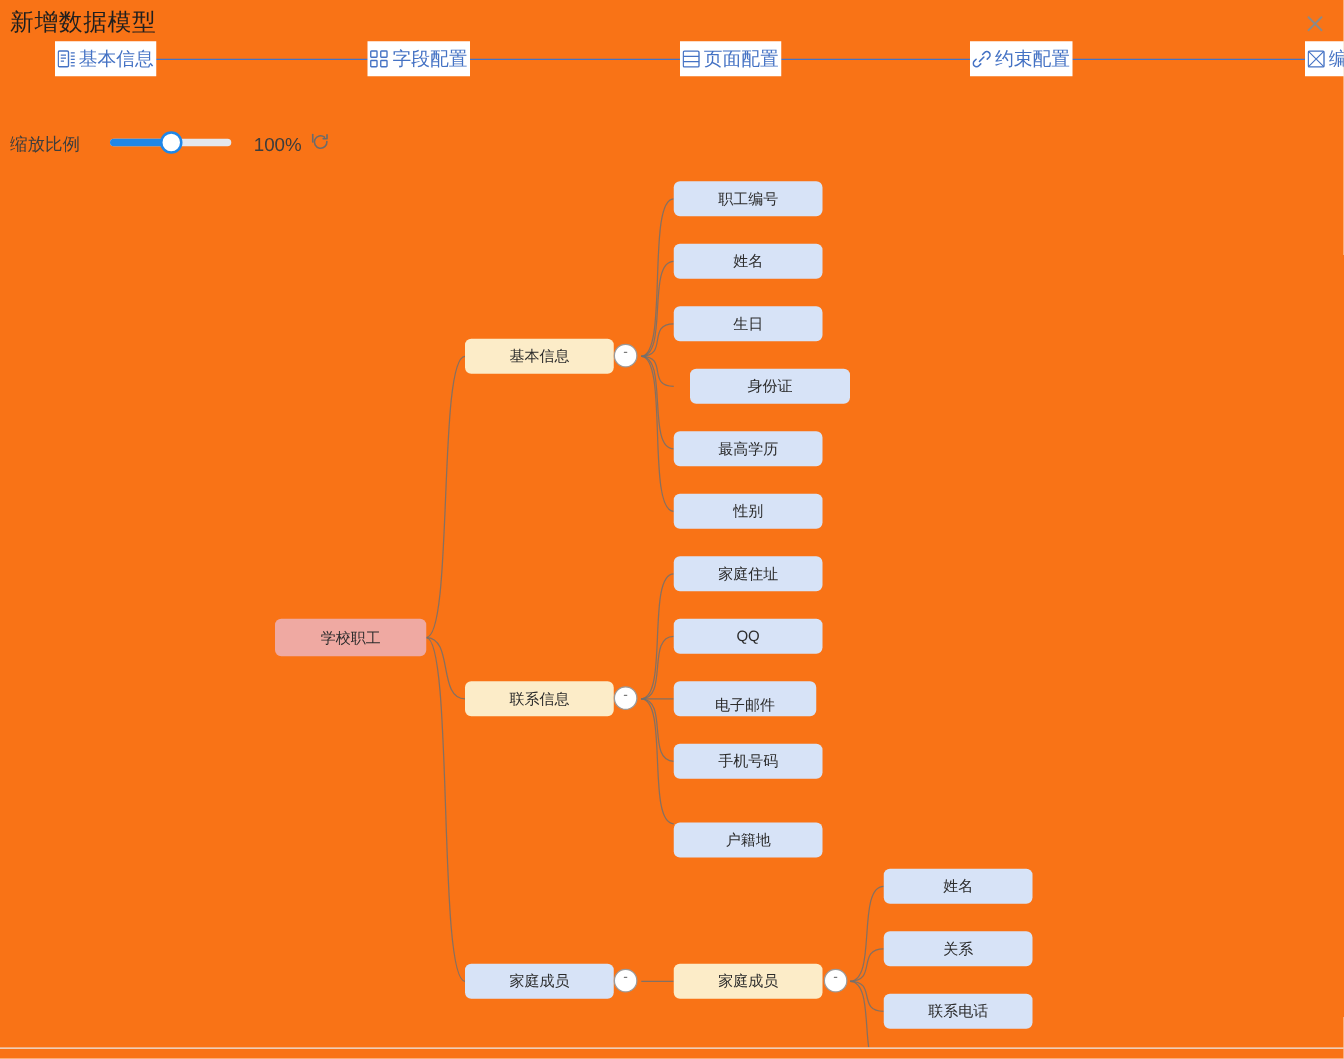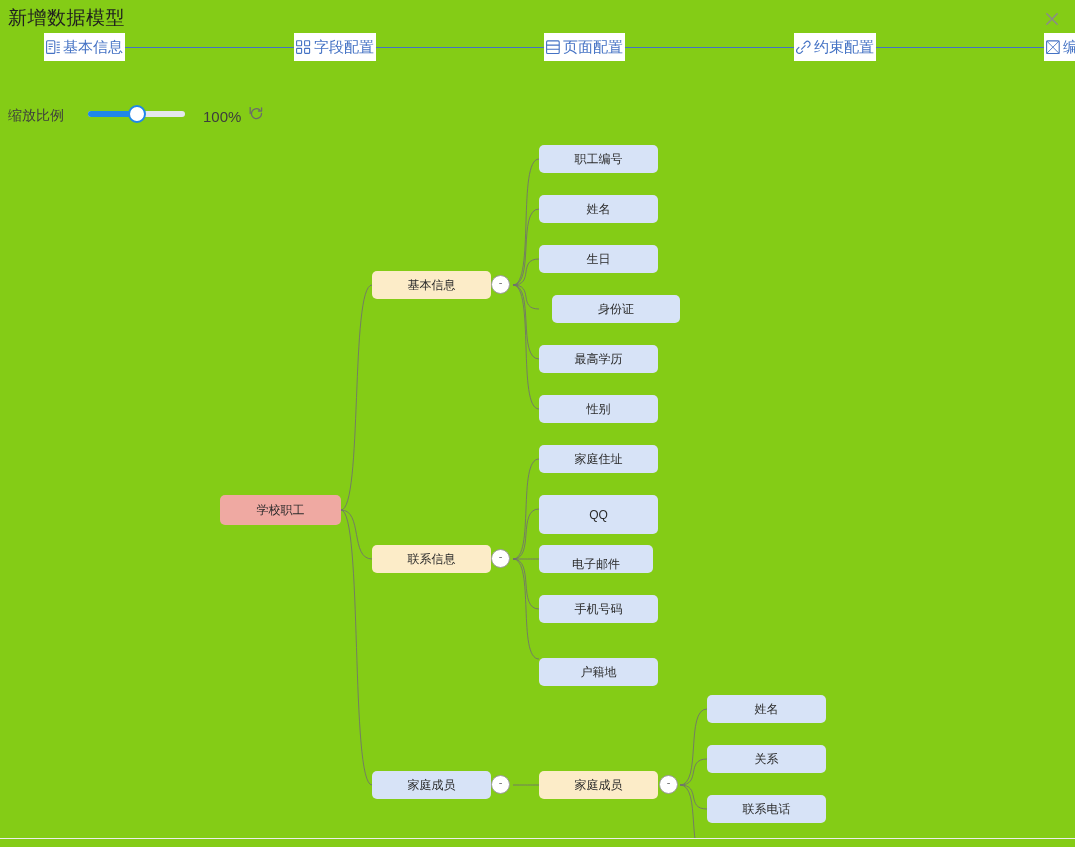--- a/index.html
+++ b/index.html
@@ -8,21 +8,21 @@
     width: 1075px; height: 847px;
     background: #ffffff;
     font-family: "Liberation Sans", "DejaVu Sans", sans-serif;
     overflow: hidden;
   }
 
   #app {
     position: relative;
     width: 1075px;
     height: 847px;
-    background: #84cc16;
+    background: #f97316;
   }
 
   
   .modal-title {
     position: absolute;
     left: 8px; top: 5px;
     font-size: 19px;
     color: #1f1f1f;
     letter-spacing: 0.5px;
     white-space: nowrap;
@@ -221,21 +221,21 @@
       </div>
       <div class="step" style="left: 544px;">
         <span class="step-ico">
           <svg width="14" height="15" viewBox="0 0 14 15">
             <rect x="0.6" y="0.9" width="12.6" height="12.6" rx="1" fill="none" stroke="#4472c4" stroke-width="1.1"></rect>
             <path d="M0.6 5.1h12.6M0.6 9.3h12.6" stroke="#4472c4" stroke-width="1.1"></path>
           </svg>
         </span>
         <span>页面配置</span>
       </div>
-      <div class="step" style="left: 794px;">
+      <div class="step" style="left: 776px;">
         <span class="step-ico">
           <svg width="15" height="15" viewBox="0 0 15 15">
             <path d="M5.6 9.1 L9.1 5.6" stroke="#4472c4" stroke-width="1.2" stroke-linecap="round"></path>
             <path d="M8.1 3.6 L9.6 2.1a2.6 2.6 0 0 1 3.7 3.7L11.8 7.3" fill="none" stroke="#4472c4" stroke-width="1.2" stroke-linecap="round"></path>
             <path d="M6.6 11.1 L5.1 12.6a2.6 2.6 0 0 1-3.7-3.7L2.9 7.4" fill="none" stroke="#4472c4" stroke-width="1.2" stroke-linecap="round"></path>
           </svg>
         </span>
         <span>约束配置</span>
       </div>
       <div class="step" style="left: 1044px;">
@@ -316,21 +316,21 @@
       </div>
       <div class="node branch" style="left: 372px; top: 413px; width: 119px; height: 28px;">
         <span>联系信息</span>
       </div>
       <div class="toggle" style="left: 491px; top: 417px;">
         <span>-</span>
       </div>
       <div class="node leaf" style="left: 539px; top: 313px; width: 119px; height: 28px;">
         <span>家庭住址</span>
       </div>
-      <div class="node leaf" style="left: 539px; top: 363px; width: 119px; height: 39px;">
+      <div class="node leaf" style="left: 539px; top: 363px; width: 119px; height: 28px;">
         <span>QQ</span>
       </div>
       <div class="node leaf" style="left: 539px; top: 413px; width: 114px; height: 28px; align-items: flex-end;">
         <span>电子邮件</span>
       </div>
       <div class="node leaf" style="left: 539px; top: 463px; width: 119px; height: 28px;">
         <span>手机号码</span>
       </div>
       <div class="node leaf" style="left: 539px; top: 493px; width: 119px; height: 28px; margin-top: 33px;">
         <span>户籍地</span>

